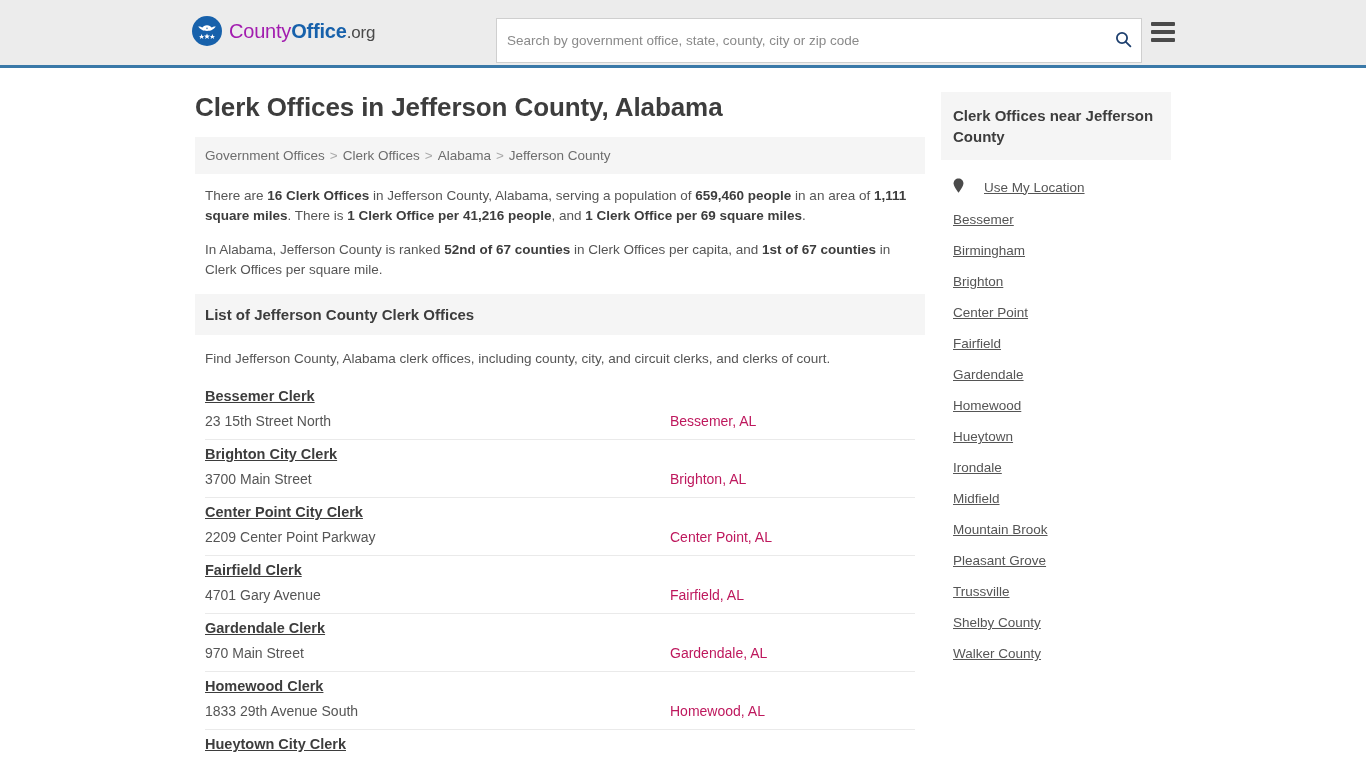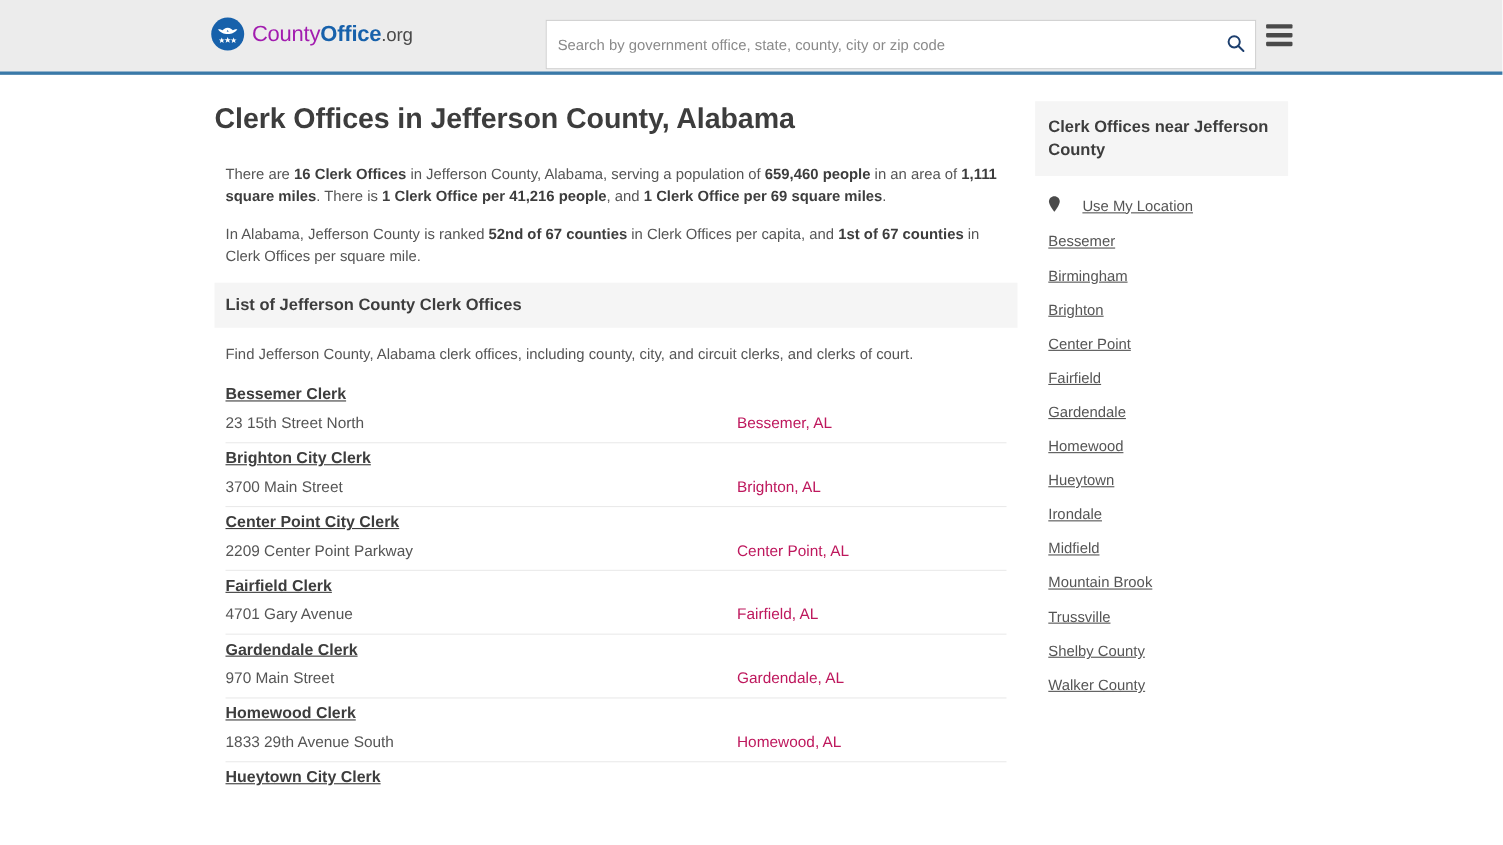--- a/index.html
+++ b/index.html
@@ -258,20 +258,23 @@
   </div>
 </div>
 
 <div class="page">
   <div class="container">
 
     <div class="main-col">
 
       <h1 class="page-title">Clerk Offices in Jefferson County, Alabama</h1>
 
+      <nav class="breadcrumb">
+        <a>Government Offices</a><span class="sep">&gt;</span><a>Clerk Offices</a><span class="sep">&gt;</span><a>Alabama</a><span class="sep">&gt;</span><span class="current">Jefferson County</span>
+      </nav>
 
       <div class="intro">
         <p><span>There are </span><b>16 Clerk Offices</b><span> in Jefferson County, Alabama, serving a population of </span><b>659,460 people</b><span> in an area of </span><b>1,111 square miles</b><span>. There is </span><b>1 Clerk Office per 41,216 people</b><span>, and </span><b>1 Clerk Office per 69 square miles</b><span>.</span></p>
 
         <p><span>In Alabama, Jefferson County is ranked </span><b>52nd of 67 counties</b><span> in Clerk Offices per capita, and </span><b>1st of 67 counties</b><span> in Clerk Offices per square mile.</span></p>
       </div>
 
       <div class="section-head">List of Jefferson County Clerk Offices</div>
       <div class="section-desc">Find Jefferson County, Alabama clerk offices, including county, city, and circuit clerks, and clerks of court.</div>
 
@@ -378,20 +381,23 @@
         <div class="side-item">
             <a>Irondale</a>
           </div>
         <div class="side-item">
             <a>Midfield</a>
           </div>
         <div class="side-item">
             <a>Mountain Brook</a>
           </div>
         <div class="side-item">
+            <a>Pleasant Grove</a>
+          </div>
+        <div class="side-item">
             <a>Trussville</a>
           </div>
         <div class="side-item">
             <a>Shelby County</a>
           </div>
         <div class="side-item">
             <a>Walker County</a>
           </div>
       </div>
     </div>

